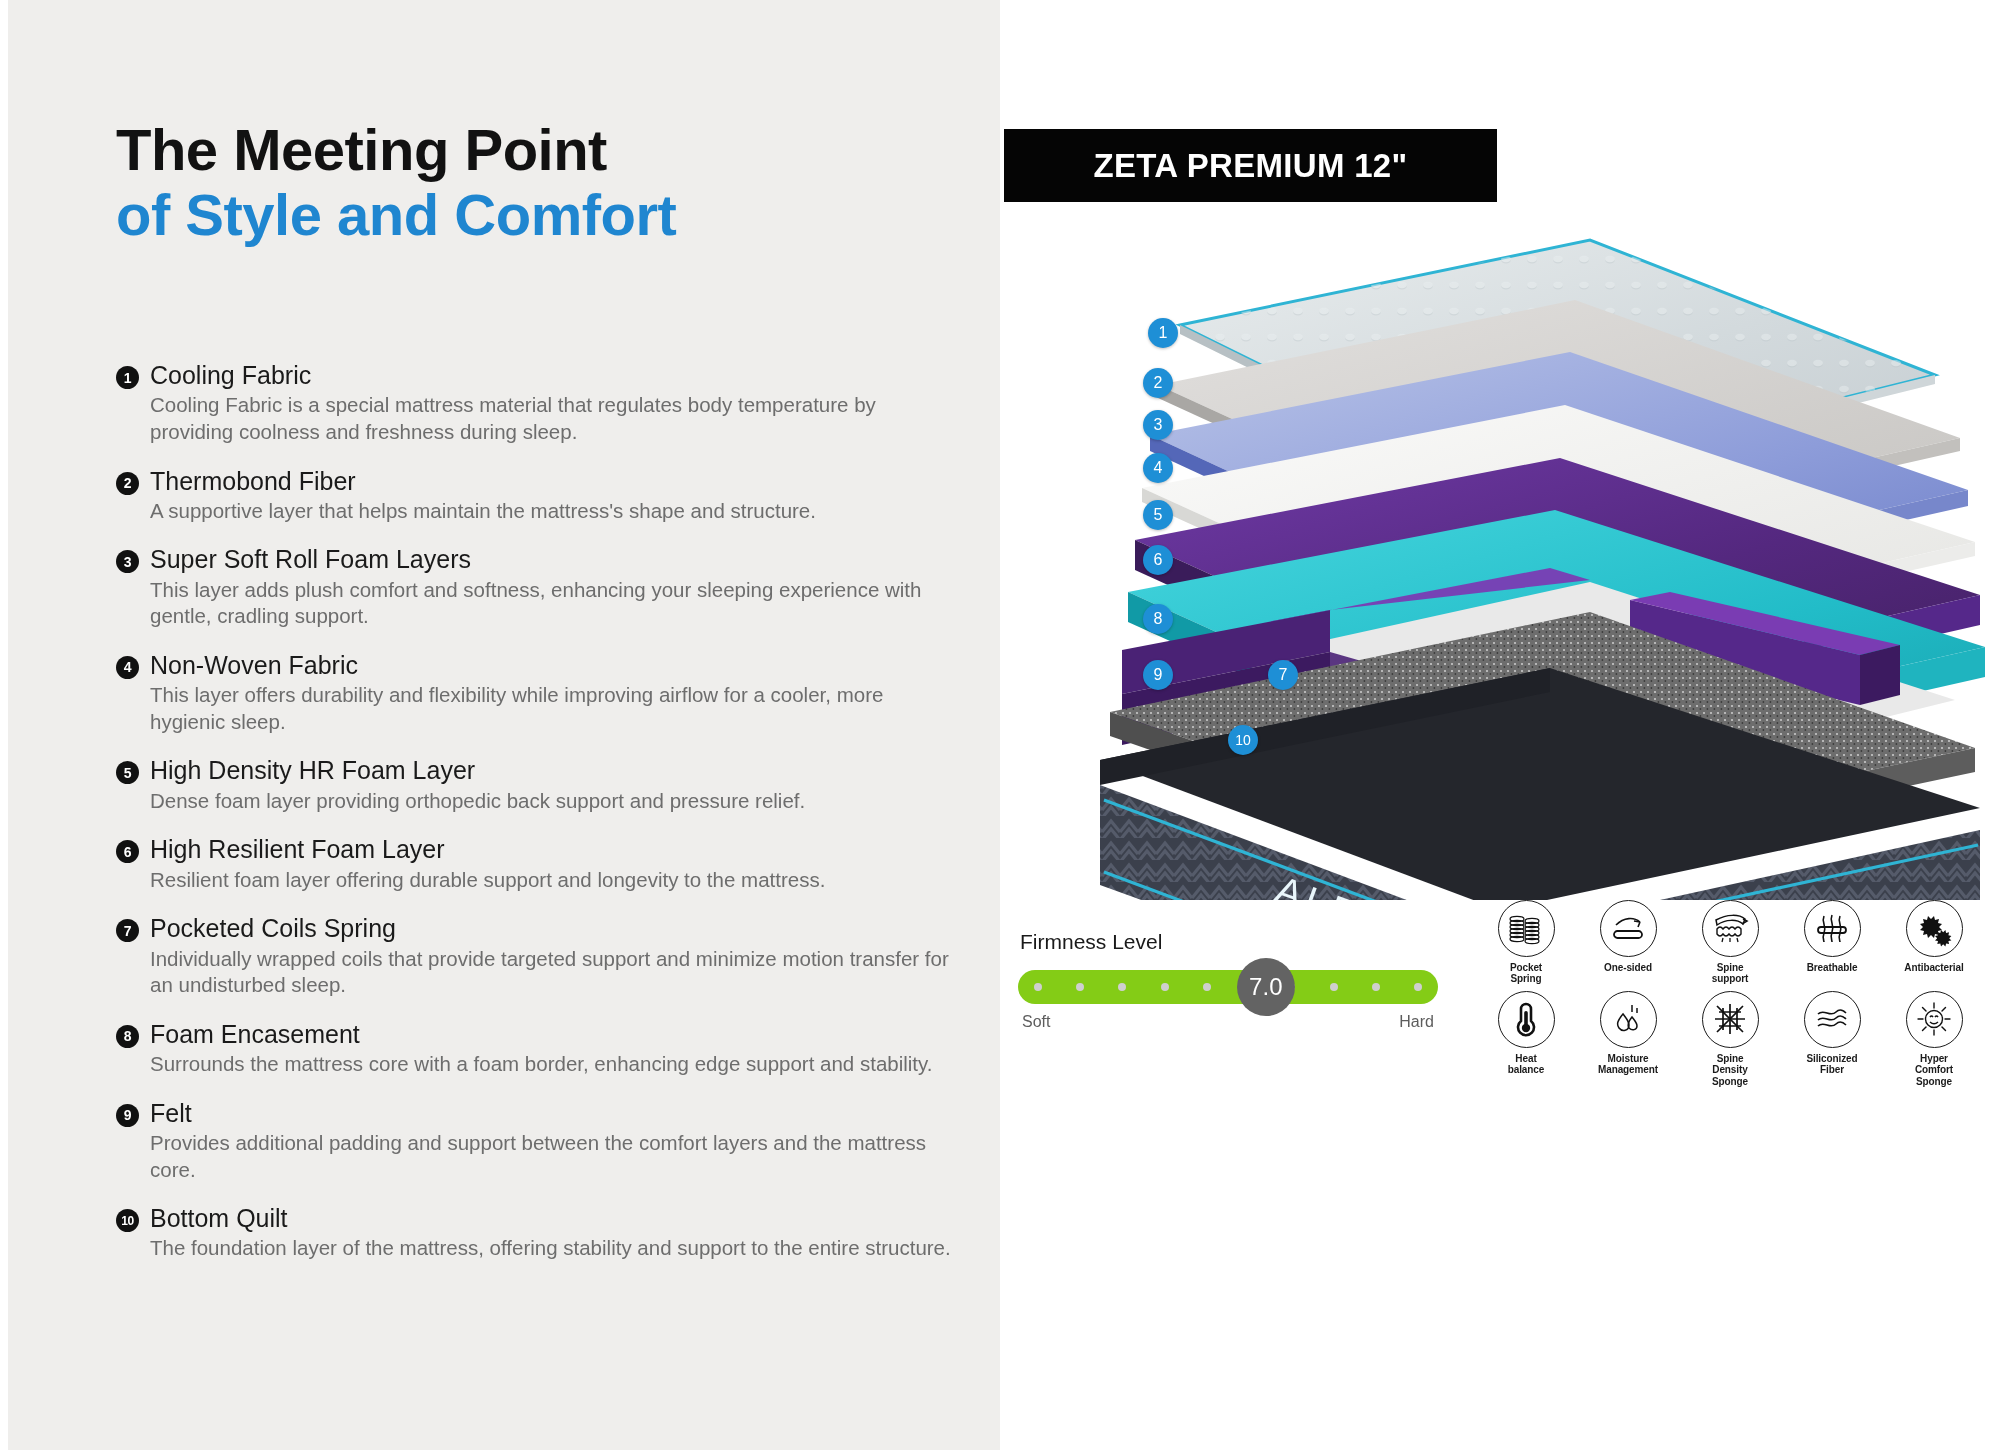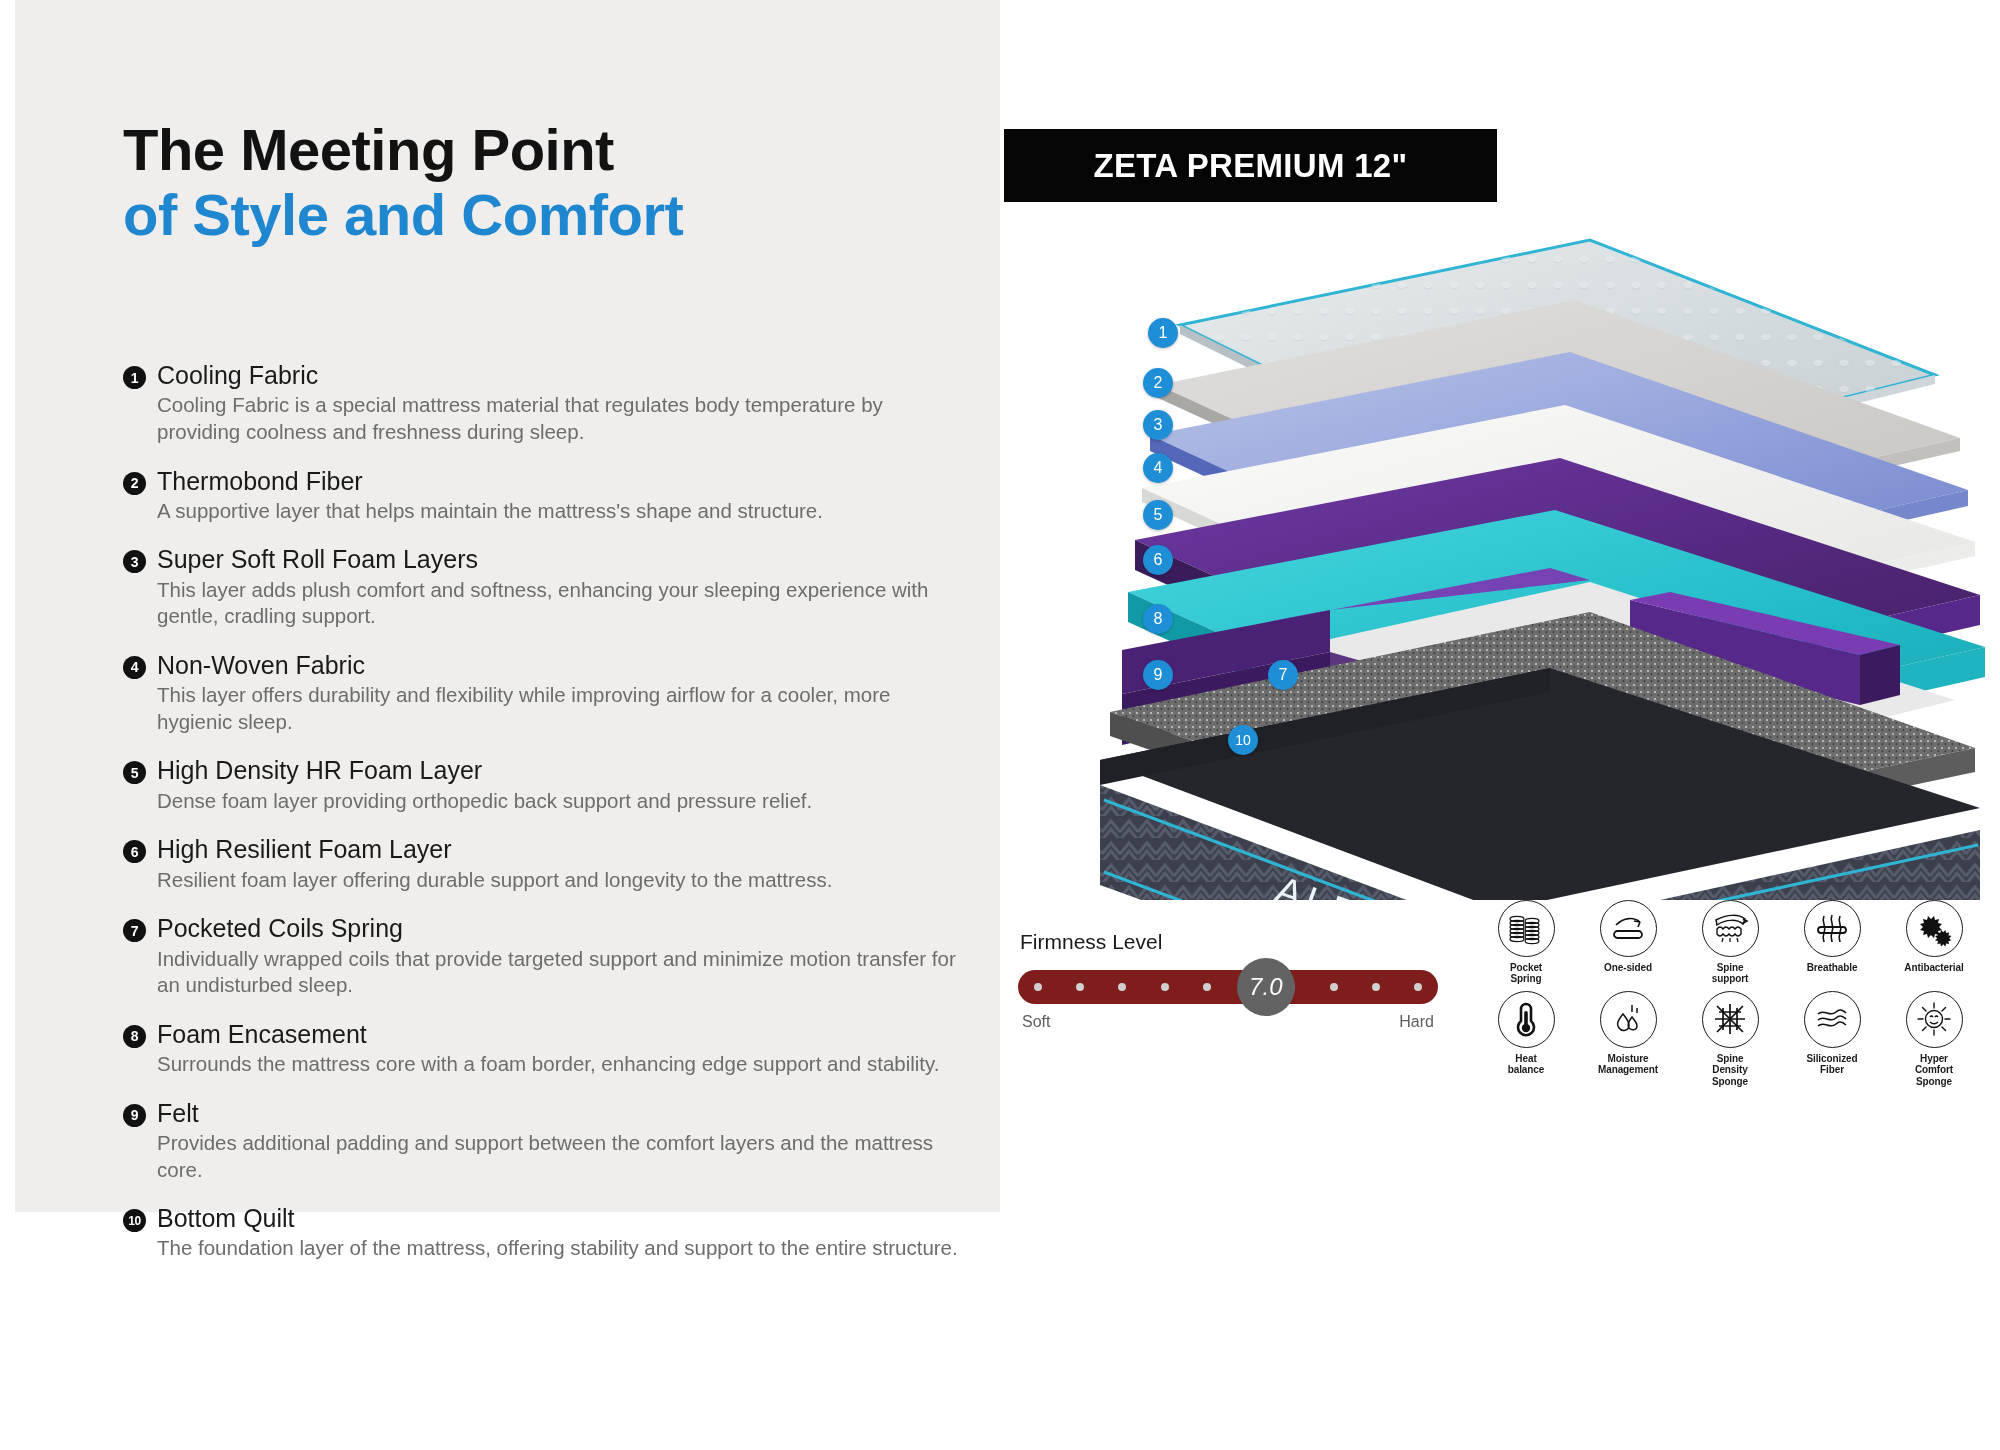--- a/index.html
+++ b/index.html
@@ -6,21 +6,21 @@
   html,body { width:2000px; height:1450px; }
   body {
     font-family: "Liberation Sans", sans-serif;
     background:#ffffff;
     position:relative;
     overflow:hidden;
   }
 
   
   #left-panel{
-    position:absolute; left:15px; top:0; width:1000px; height:1212px;
+    position:absolute; left:8px; top:0; width:1000px; height:1450px;
     background:#efeeec;
   }
   #headline{
     position:absolute; left:108px; top:118px; width:820px;
   }
   .h-line{
     font-size:58px; font-weight:bold; line-height:1.12; letter-spacing:-0.5px;
   }
   .h-line.black{ color:#121212; }
   .h-line.blue{ color:#1f86d0; }
@@ -82,24 +82,23 @@
   .num-badge.small{ font-size:14px; }
 
   
   #firmness{
     position:absolute; left:18px; top:930px; width:420px;
   }
   #firmness-label{
     font-size:21px; color:#1a1a1a; margin-bottom:16px; padding-left:2px;
   }
   #firmness-track{
-    position:relative; height:34px; border-radius:17px; background:#7f1d1d;
+    position:relative; height:34px; border-radius:17px; background:#84cc16;
     display:flex; align-items:center; padding:0 16px;
     justify-content:space-between;
-    font-style:italic;
   }
   .f-dot{ width:8px;height:8px;border-radius:50%;background:#cfcfcf; }
   #firmness-thumb{
     position:absolute; left:59%; top:50%; transform:translate(-50%,-50%);
     width:58px;height:58px;border-radius:50%;
     background:#636363; color:#fff;
     display:flex;align-items:center;justify-content:center;
     font-size:24px;
     z-index:5;
   }

